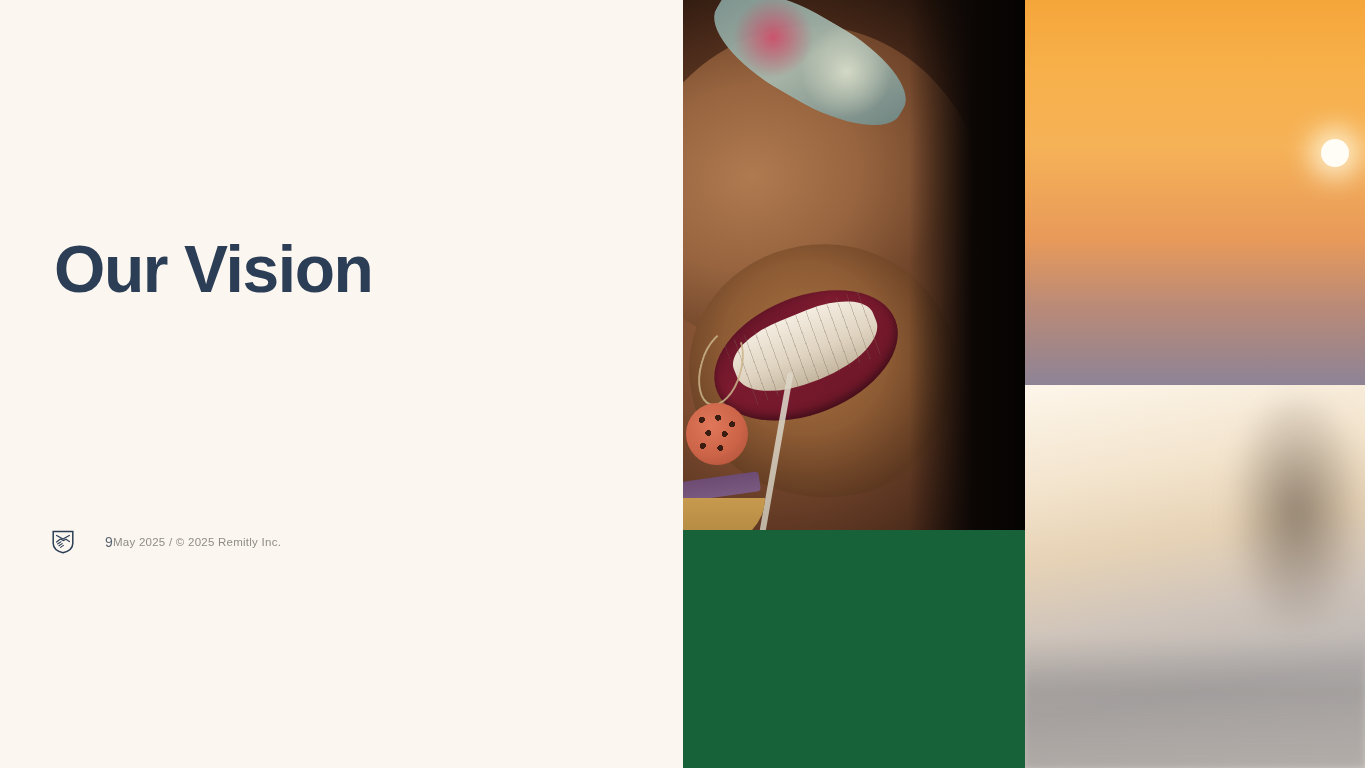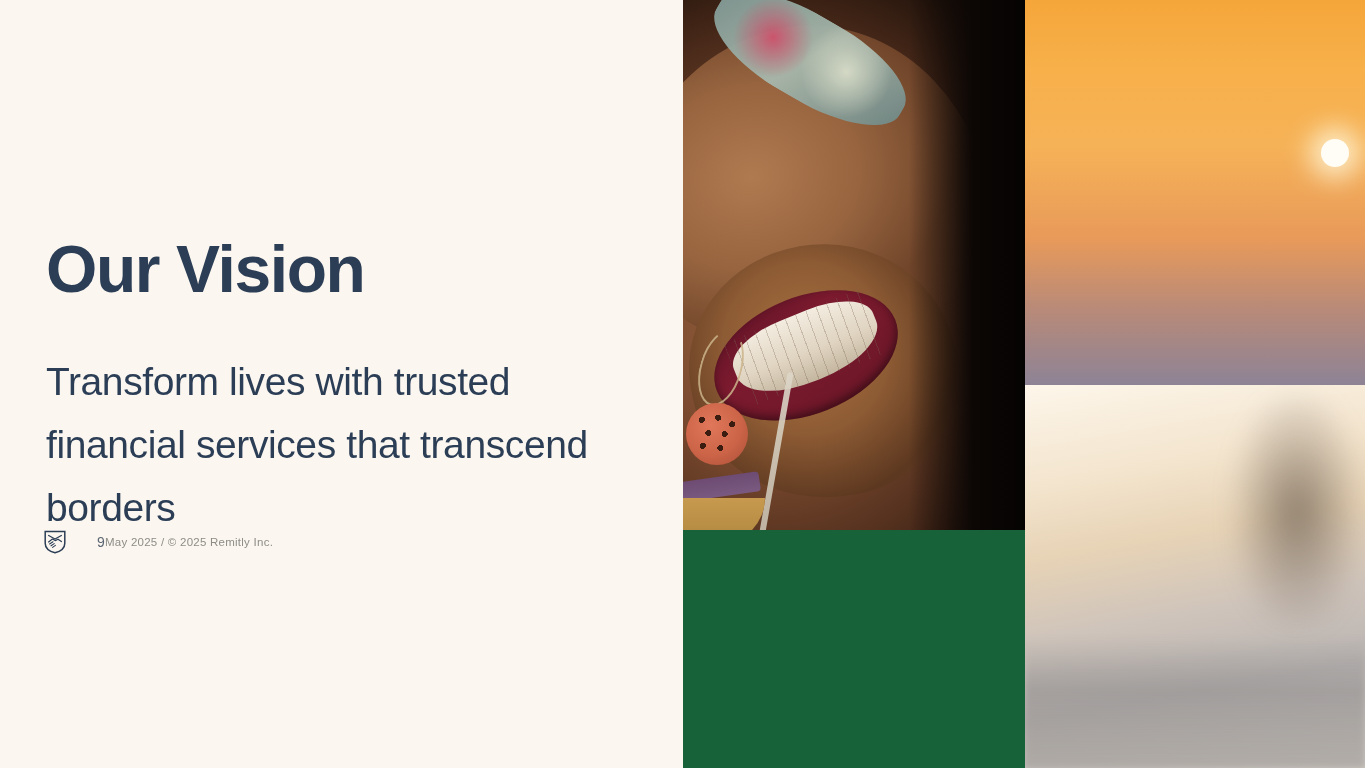--- a/index.html
+++ b/index.html
@@ -19,21 +19,21 @@
     position: relative;
     width: 1365px;
     height: 768px;
     background: #fbf7f0;
     overflow: hidden;
   }
 
   
   .left-panel {
     position: absolute;
-    left: 0; top: 0;
+    left: 8px; top: 0;
     width: 682px;
     height: 596px;
     background: #fbf7f0;
   }
   .headline {
     position: absolute;
     left: 46px;
     top: 236px;
     margin: 0;
     font-size: 66px;
@@ -270,21 +270,20 @@
 </style>
 </head>
 <body>
 
 <div class="slide">
 
   <div class="left-panel">
 
     <h1 class="headline">Our Vision</h1>
 
-    <p class="subhead">Transform lives with trusted financial services that transcend borders</p>
 
     <div class="footer">
 
       <span class="footer-logo-wrap">
         <svg class="footer-logo" viewBox="0 0 22 24" aria-hidden="true">
           <path d="M1.2 1.4 H20.8 V13.2 C20.8 18.3 16.6 21.3 11 22.8 C5.4 21.3 1.2 18.3 1.2 13.2 Z" fill="none" stroke="#2c3e56" stroke-width="1.5"></path>
           <path d="M4.2 5.2 L11 9.0 L17.8 5.2" fill="none" stroke="#2c3e56" stroke-width="1.3" stroke-linejoin="round"></path>
           <path d="M4.6 12.0 L8.4 9.0 L11.2 10.6 L14.0 9.2 L17.4 11.6" fill="none" stroke="#2c3e56" stroke-width="1.2" stroke-linejoin="round" stroke-linecap="round"></path>
           <path d="M5.6 14.0 L9.0 11.8 M7.0 15.8 L10.2 13.6 M8.6 17.4 L11.4 15.4" fill="none" stroke="#2c3e56" stroke-width="1.1" stroke-linecap="round"></path>
         </svg>

